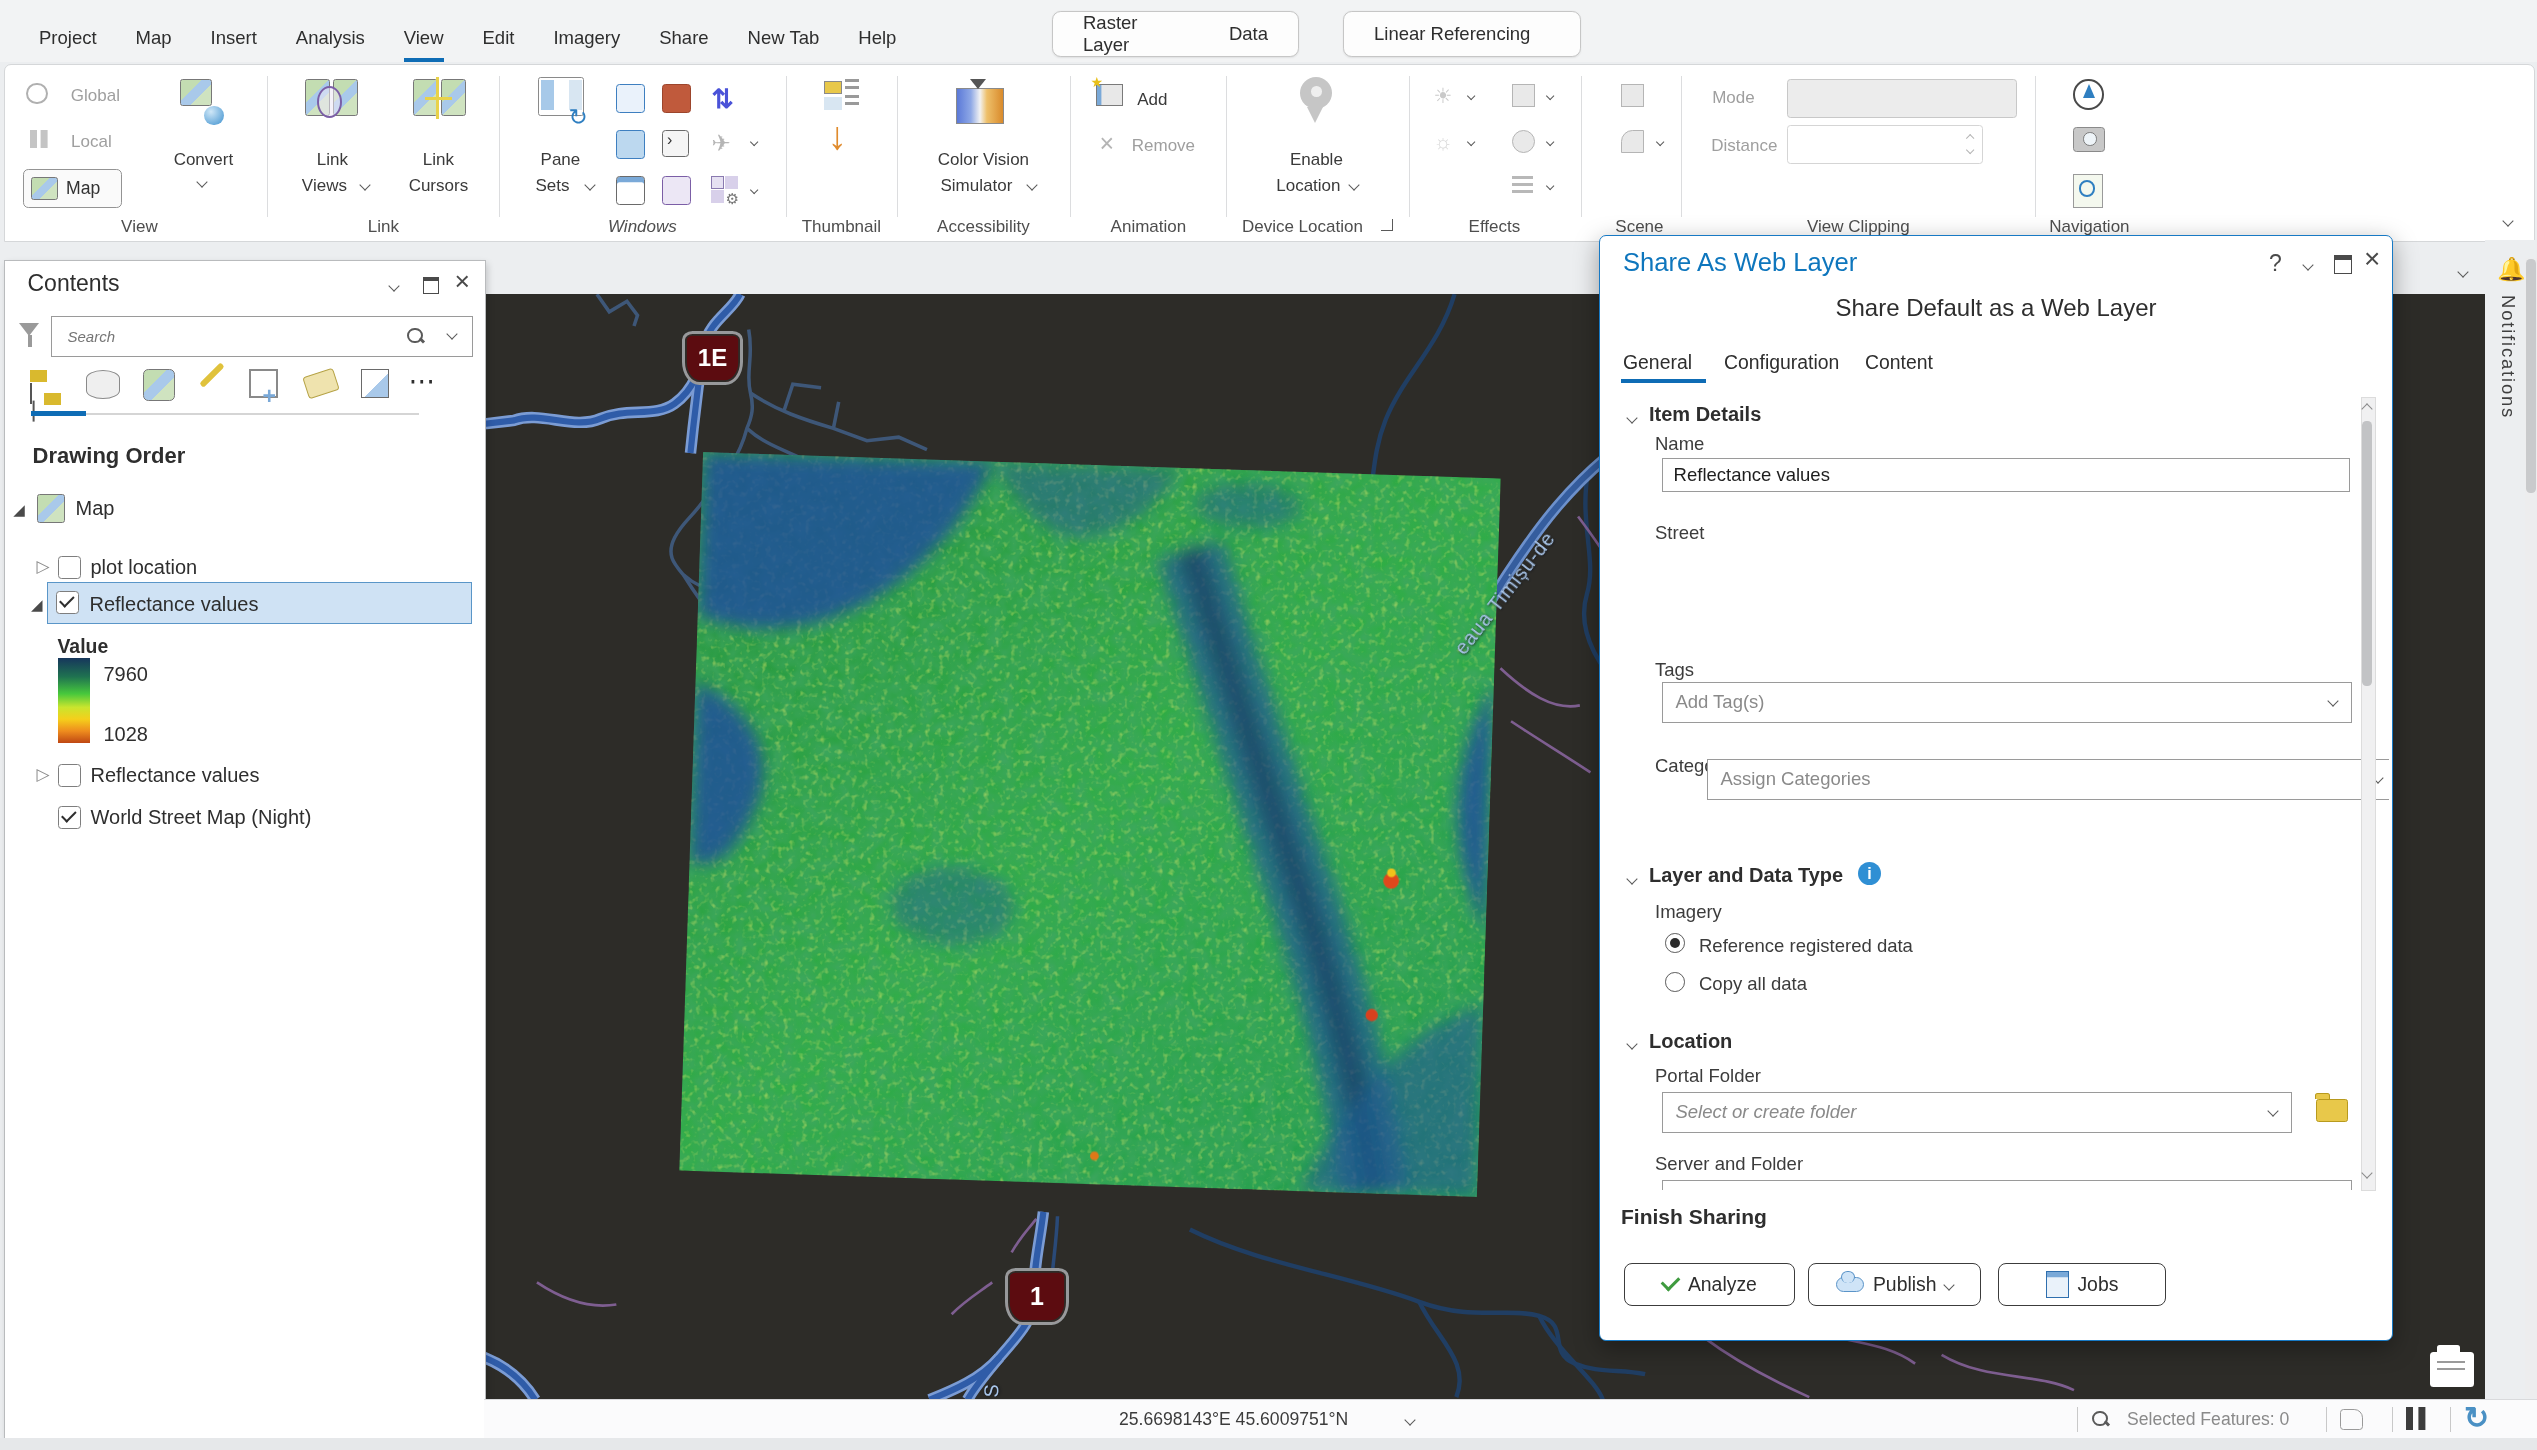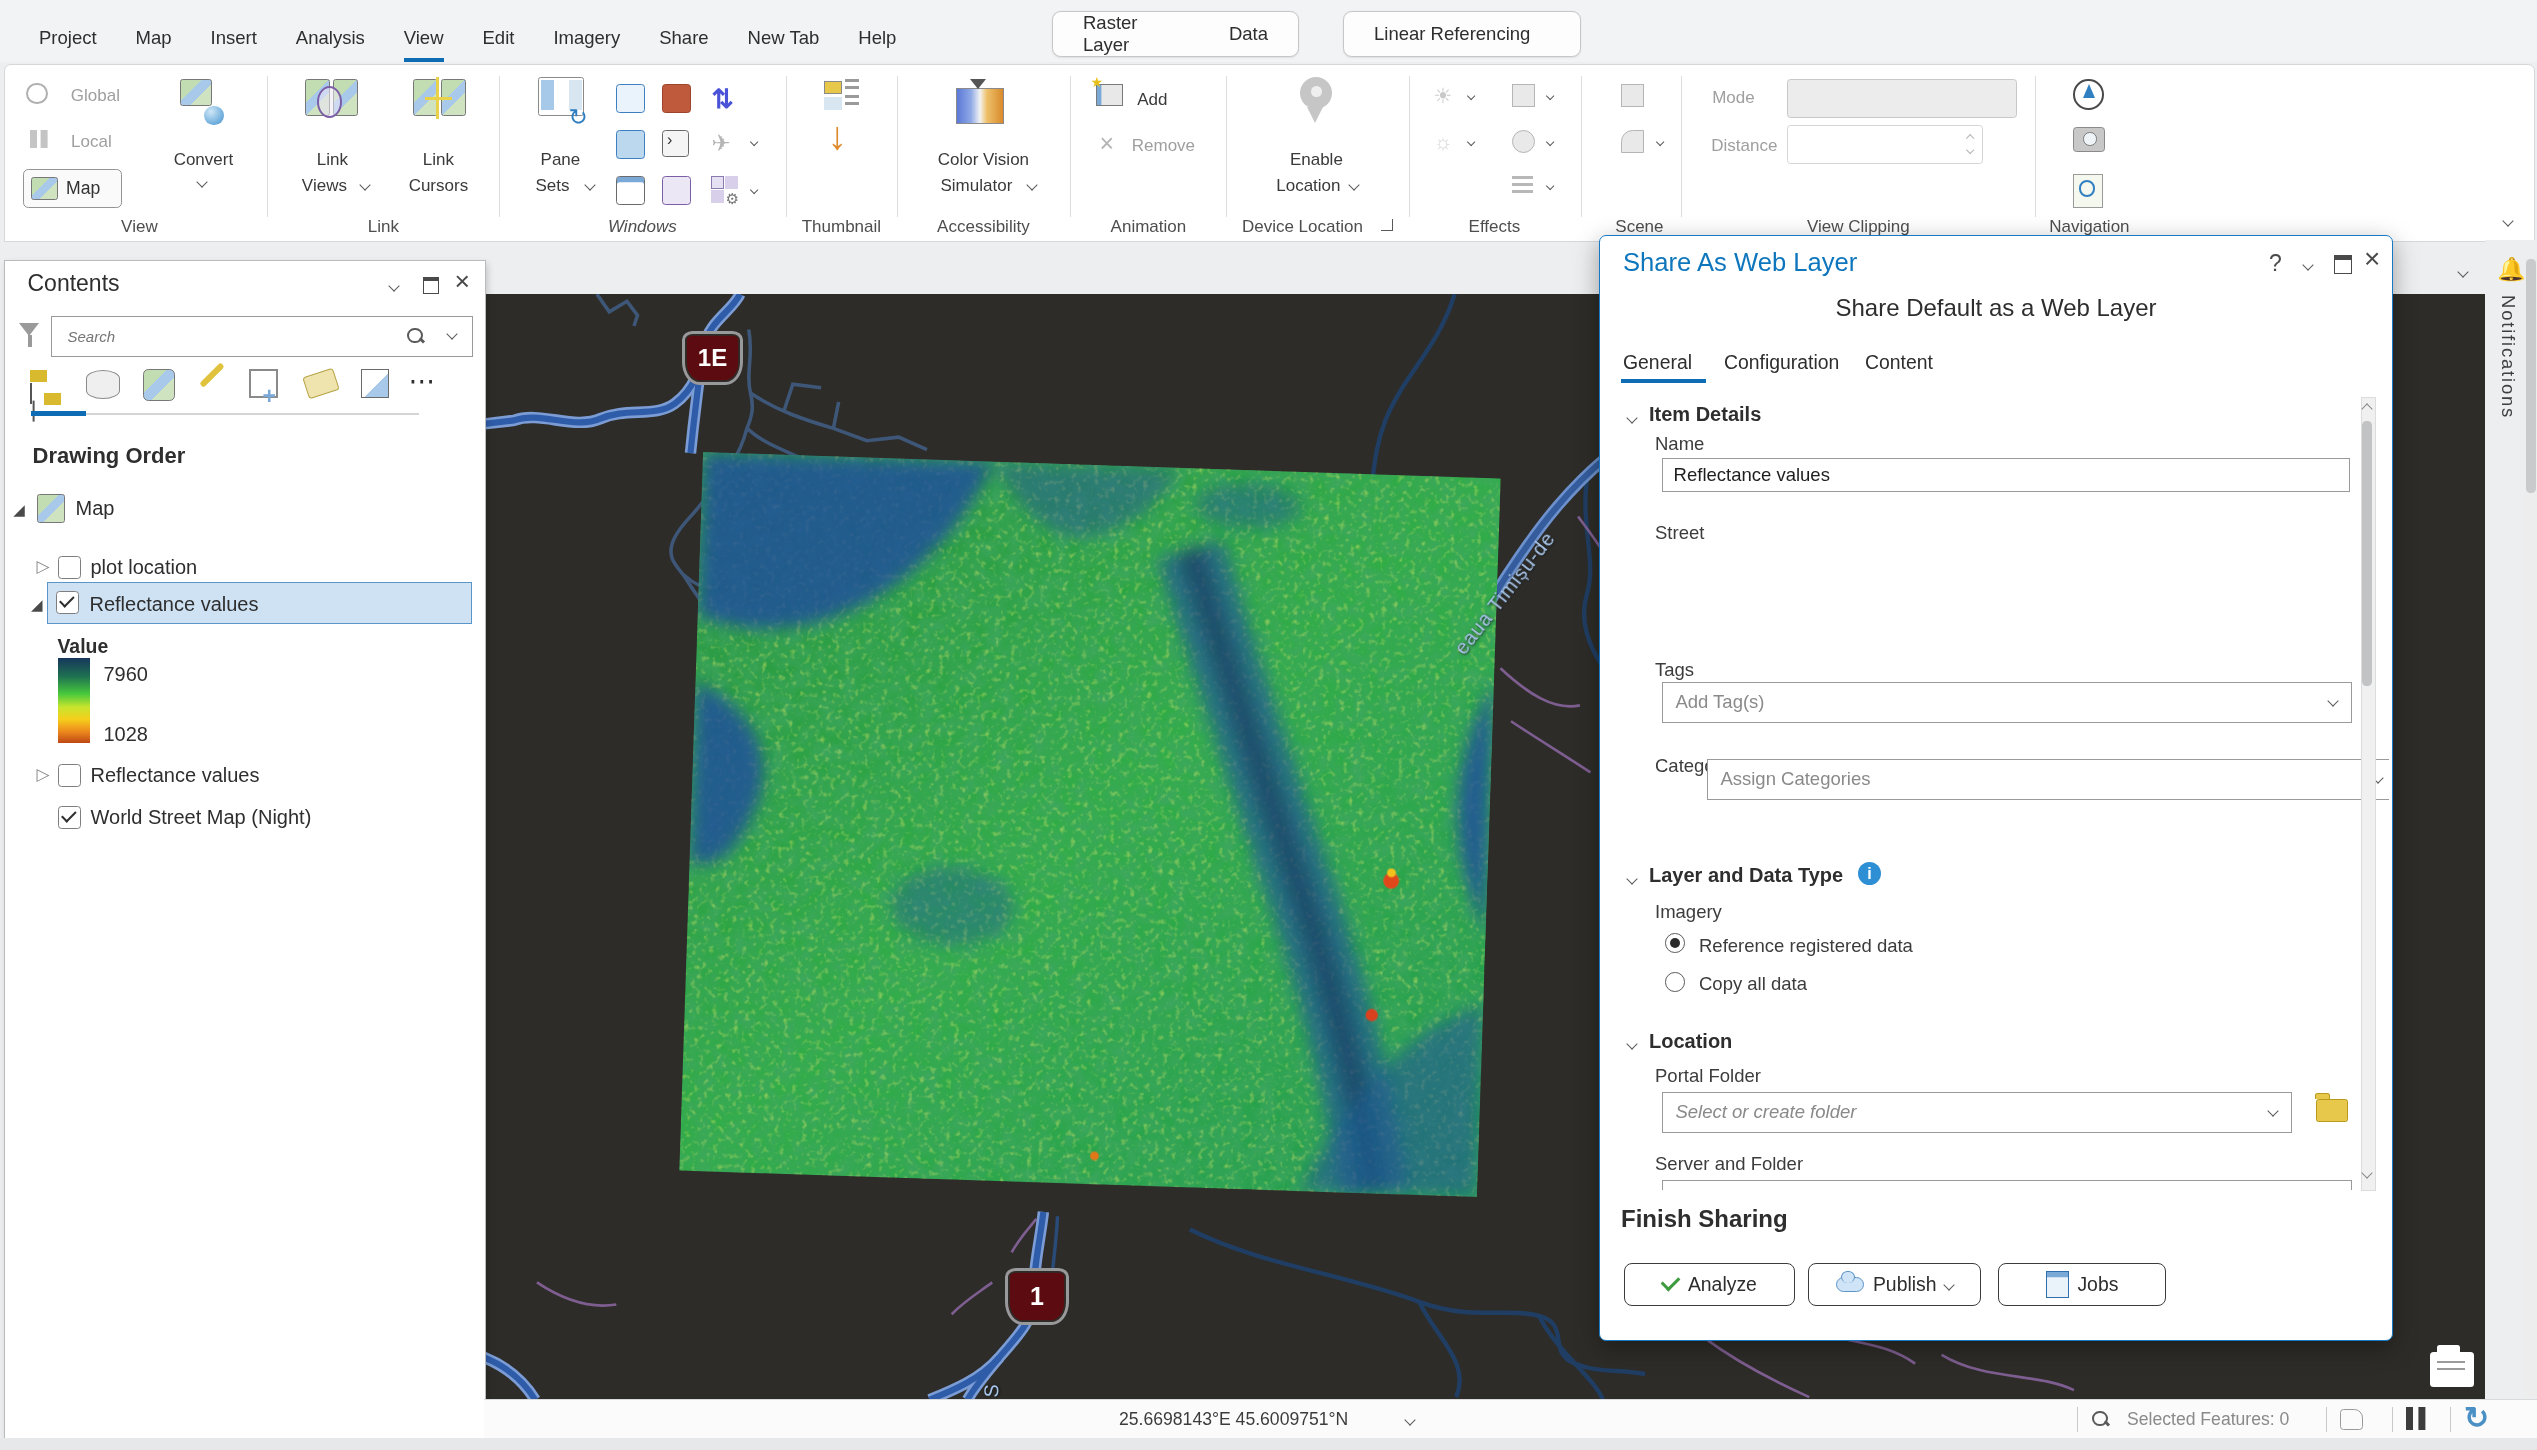--- a/index.html
+++ b/index.html
@@ -450,21 +450,21 @@
       <span class="folder" style="left:716px;top:708px;"></span>
       <span class="field-label" style="left:55px;top:762px;">Server and Folder</span>
       <div class="combo" style="top:789px;"></div>
     </div>
 
     <span class="sb" style="left:761px;top:161px;height:792px;"></span>
     <span class="abs chev" style="left:763px;top:169px;transform:rotate(-135deg);border-color:#8a8a8a;"></span>
     <span class="sbthumb" style="left:762px;top:185px;height:265px;"></span>
     <span class="abs chev" style="left:763px;top:933px;border-color:#8a8a8a;"></span>
 
-    <span class="sechead" style="left:21px;top:969px;font-size:24px;">Finish Sharing</span>
+    <span class="sechead" style="left:21px;top:969px;font-size:21px;">Finish Sharing</span>
     <div class="dbtn" style="left:24px;width:169px;">
       <span class="bigcheck"></span>
       <span>Analyze</span>
     </div>
     <div class="dbtn" style="left:208px;width:171px;">
       <span class="cloud"></span>
       <span>Publish</span>
       <span class="chev"></span>
     </div>
     <div class="dbtn" style="left:398px;width:166px;">

